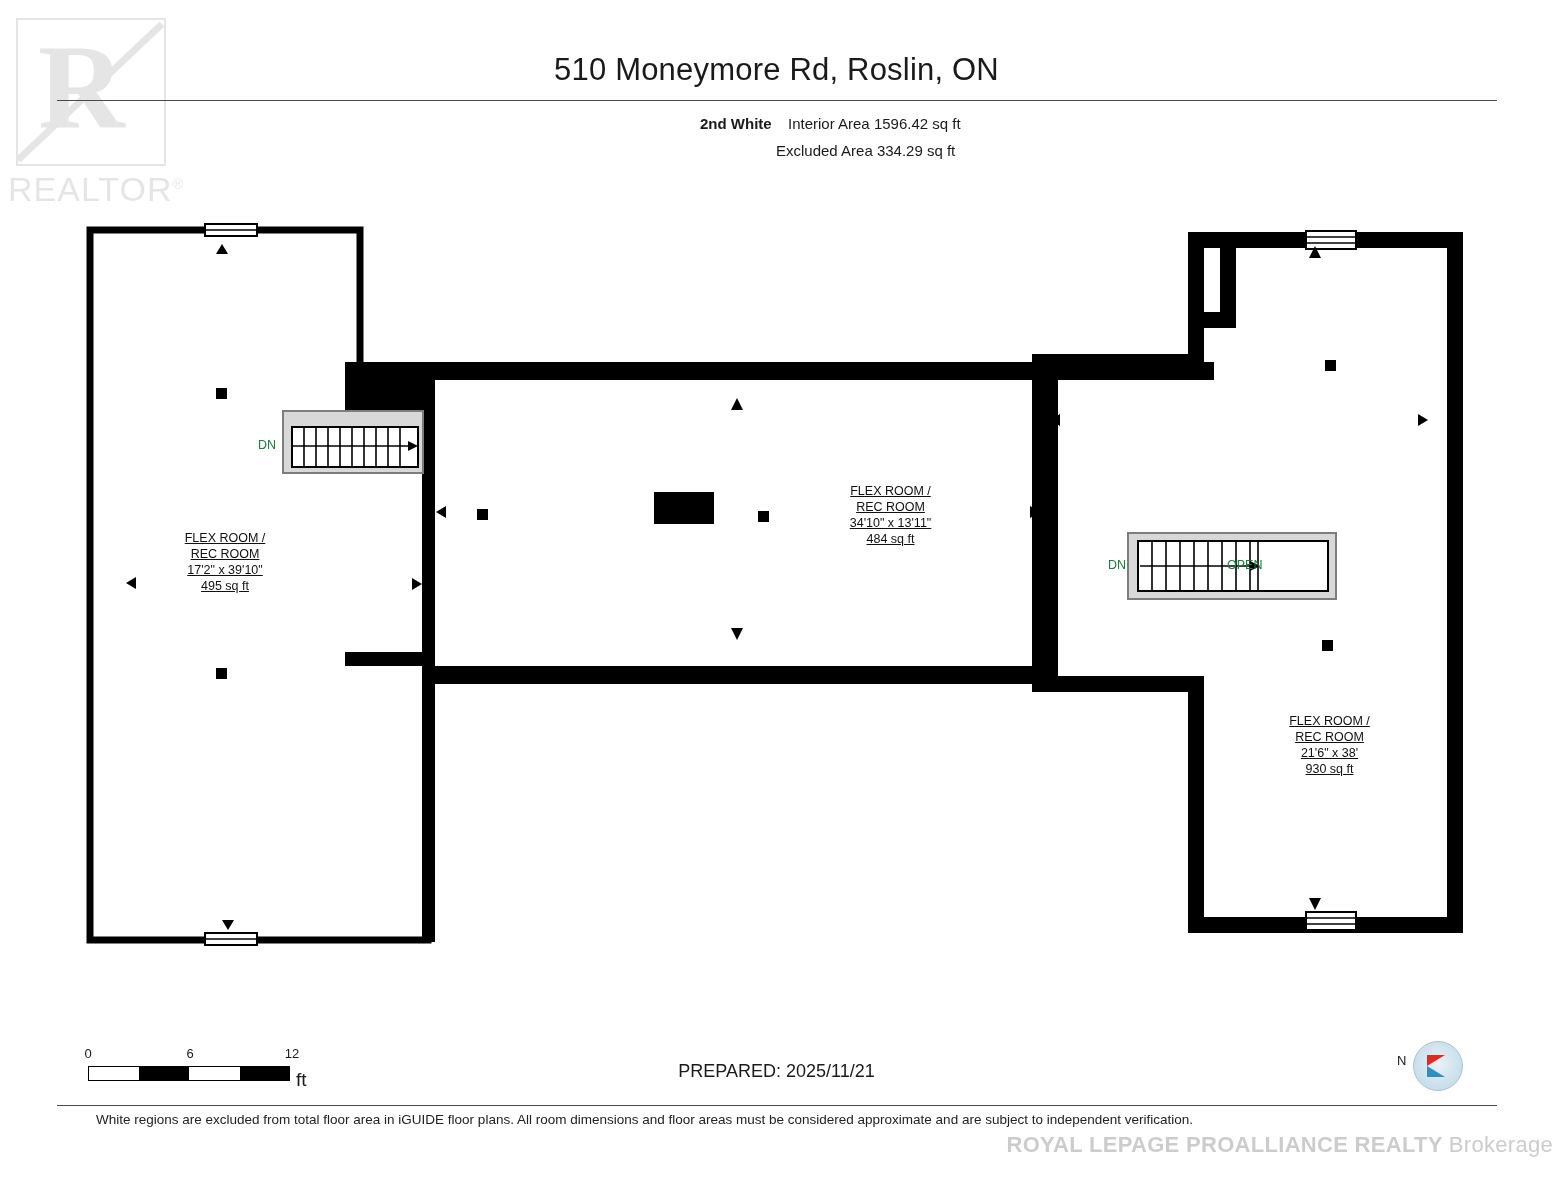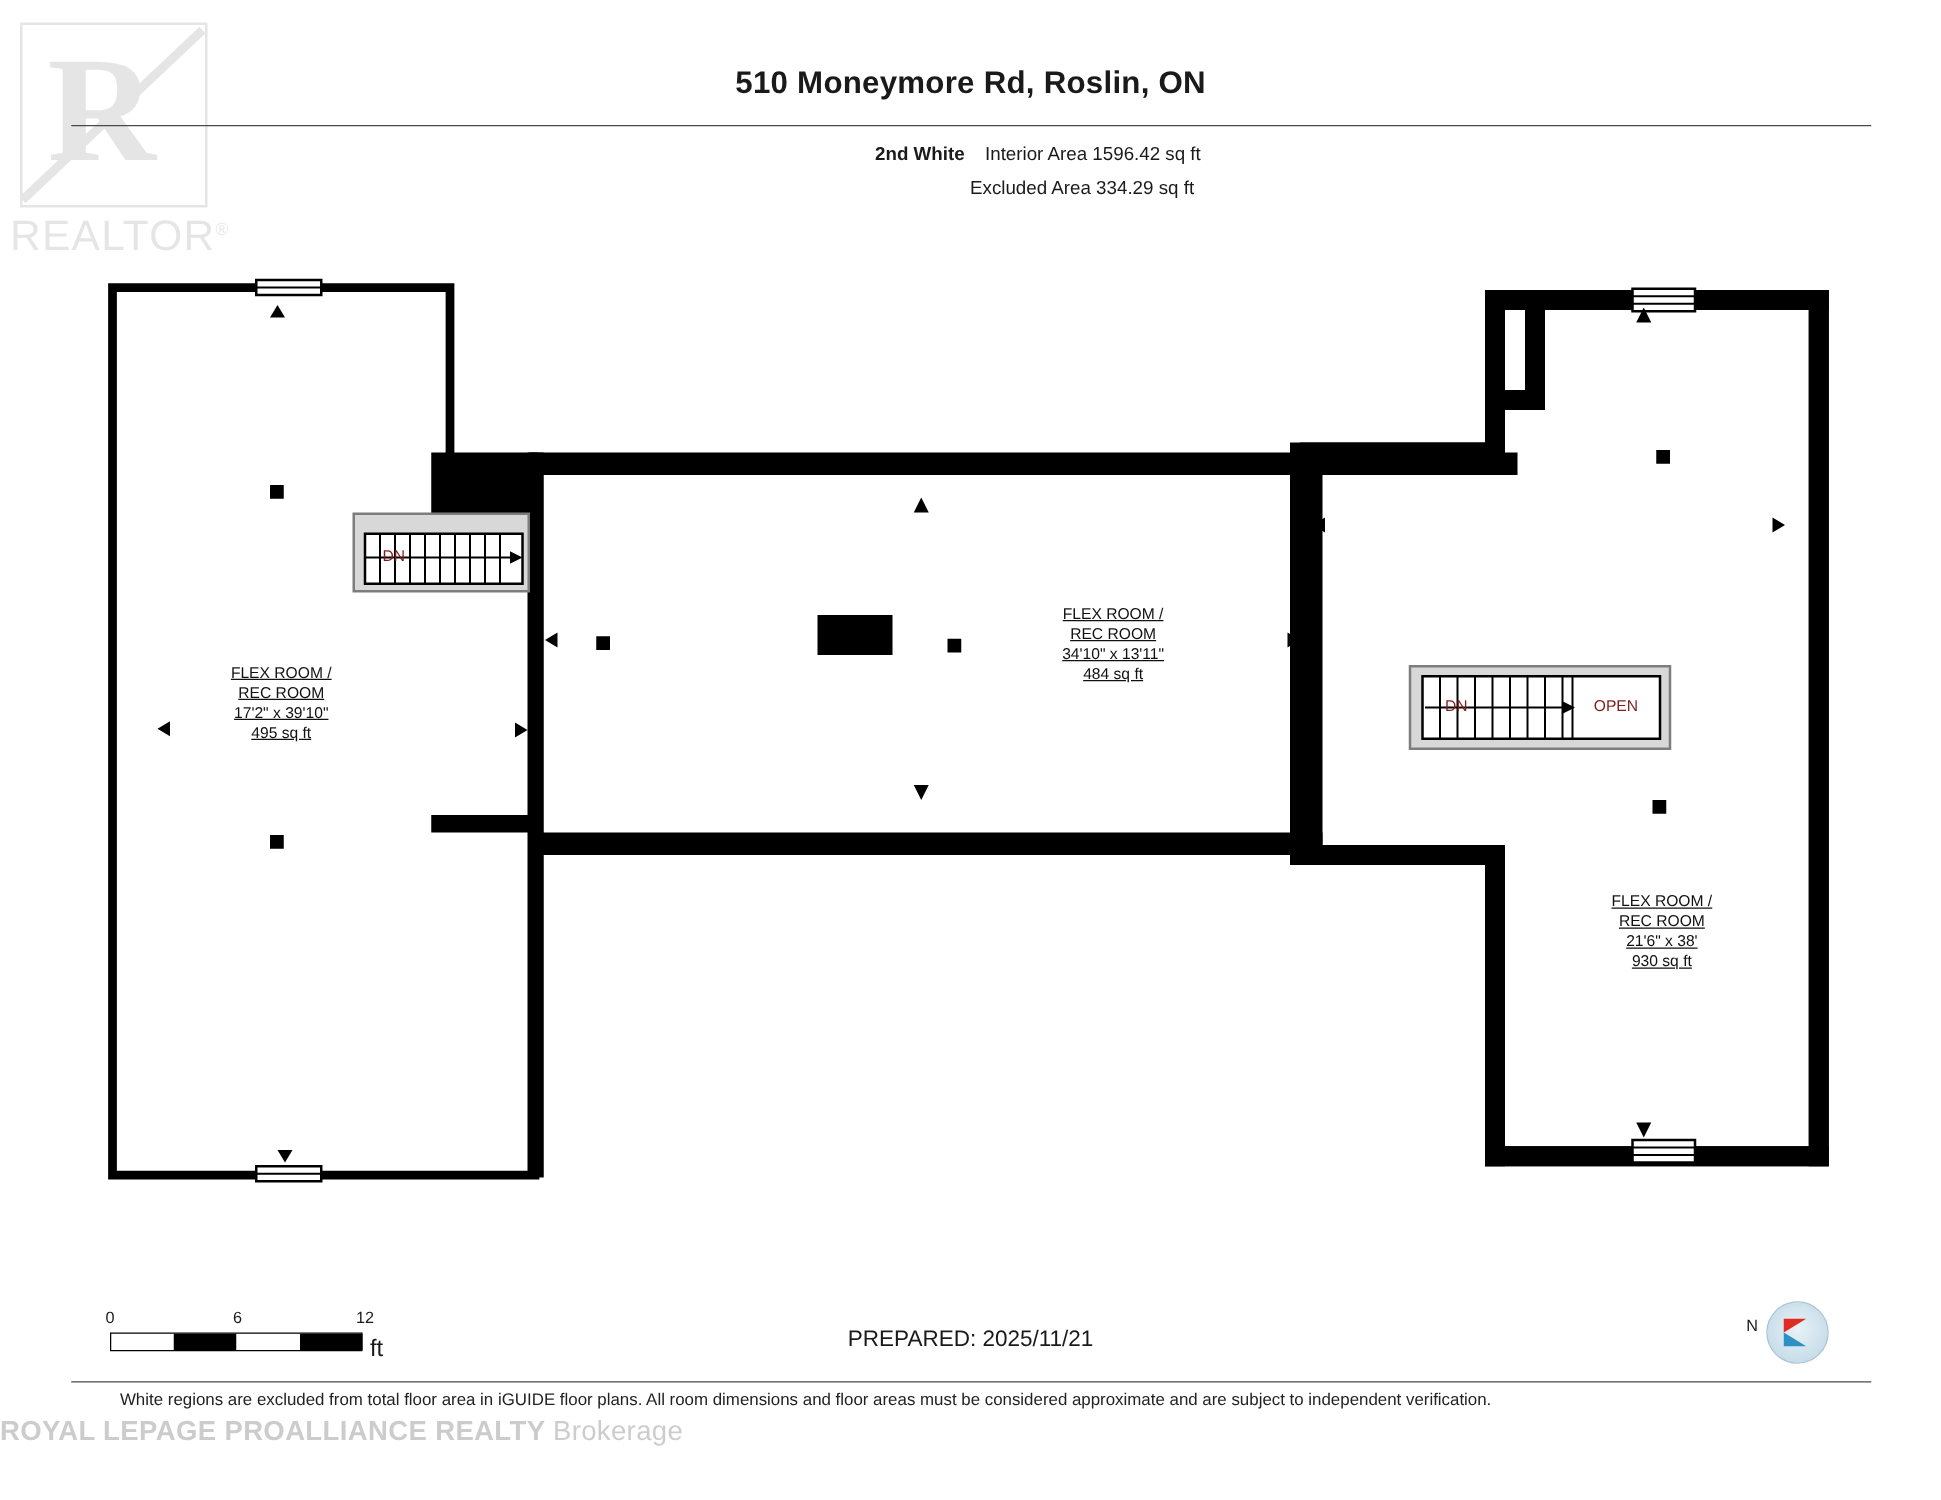--- a/index.html
+++ b/index.html
@@ -52,22 +52,22 @@
     font-weight: normal;
   }
   #realtor-logo .word sup { font-size: 14px; }
 
   
   #title {
     position: absolute;
     left: 0; top: 52px;
     width: 1553px;
     text-align: center;
-    font-size: 25px;
-    font-weight: bold;
+    font-size: 31px;
+    font-weight: normal;
     letter-spacing: 0.2px;
   }
   #title-rule {
     position: absolute;
     left: 57px; top: 100px;
     width: 1440px;
     height: 1px;
     background: #4a4a4a;
   }
   #floor-info {
@@ -177,43 +177,42 @@
     left: 0; top: 1112px;
     width: 1289px;
     text-align: center;
     font-size: 13.5px;
     color: #222;
   }
   #brokerage {
     position: absolute;
     left: 0; top: 1132px;
     width: 1553px;
-    text-align: left;
+    text-align: right;
     font-size: 22px;
     font-weight: bold;
     color: rgba(120,120,120,0.38);
     letter-spacing: 0.3px;
   }
   #brokerage .light { font-weight: normal; }
 
   
   .room-label {
     position: absolute;
     text-align: center;
     font-size: 12.5px;
     line-height: 16px;
     color: #111;
     white-space: nowrap;
     text-decoration: underline;
   }
   .stair-word {
     position: absolute;
     font-size: 12.5px;
-    color: #7f1d1d;
-    margin-left: 48px;
+    color: #15803d;
   }
 </style>
 </head>
 <body>
 
 <div id="realtor-logo">
   <div class="mark"></div>
   <div class="mark-r">R</div>
   <svg class="mark-slash" viewBox="0 0 152 148">
     <line x1="4" y1="142" x2="148" y2="6" stroke="#8c8c8c" stroke-width="7"></line>

